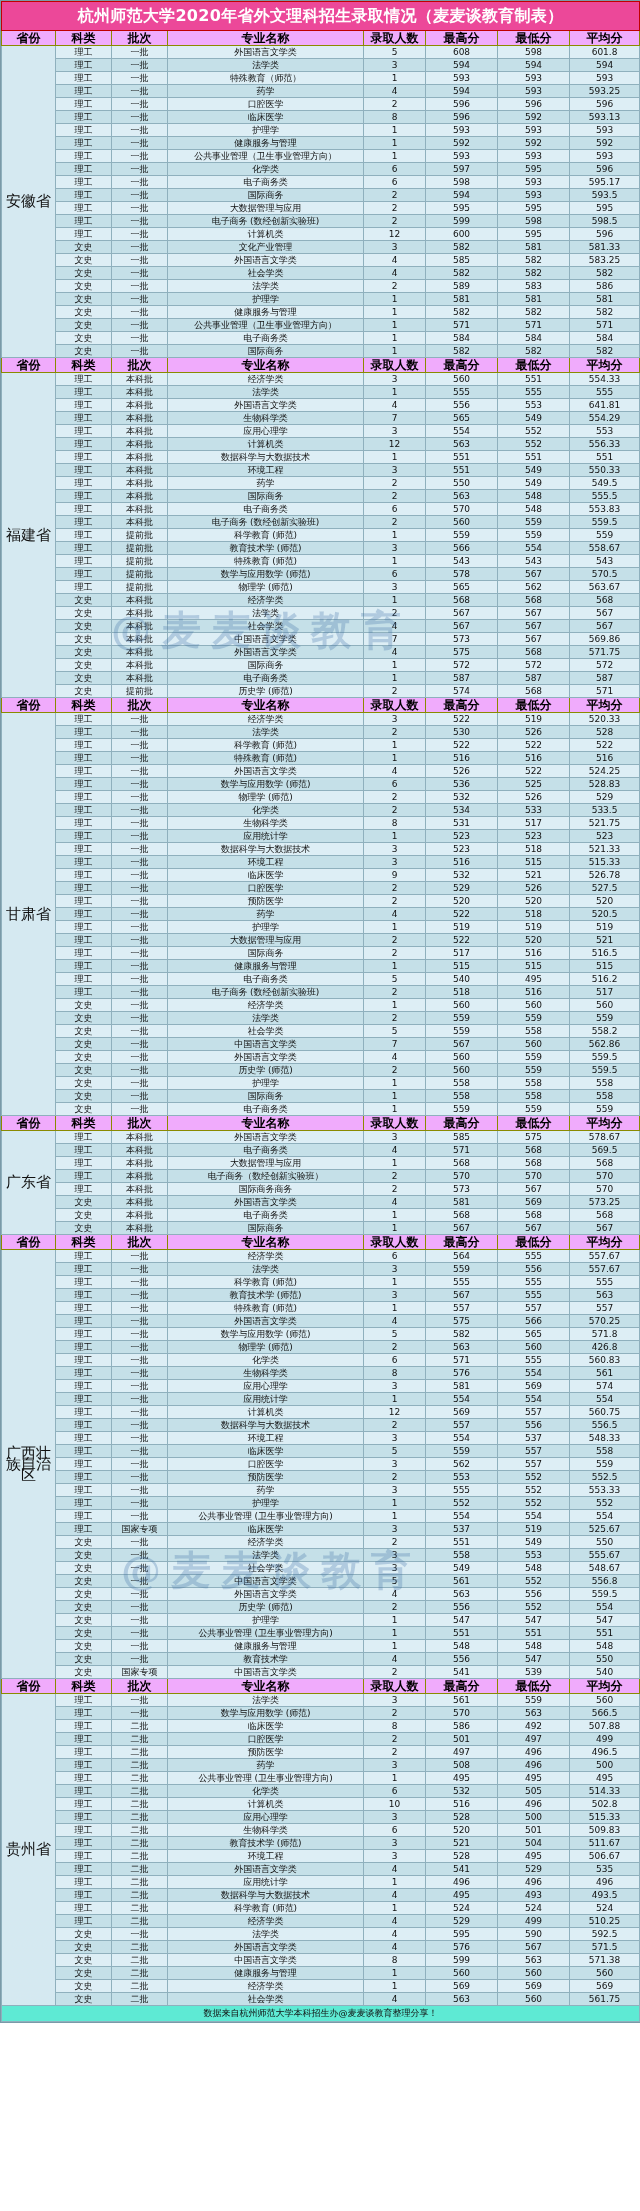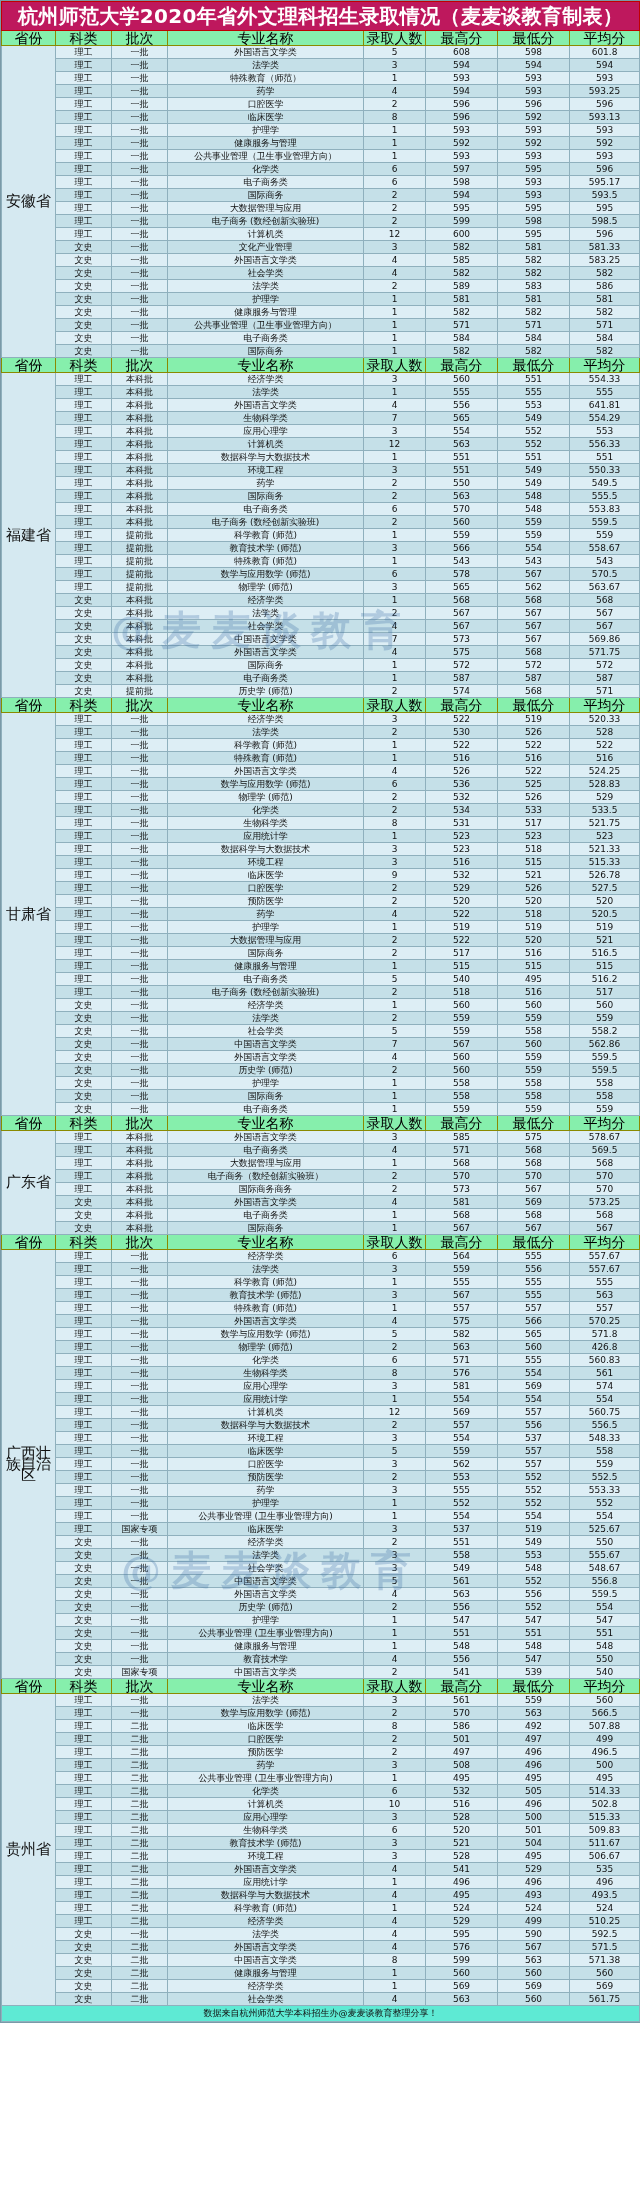--- a/index.html
+++ b/index.html
@@ -28,35 +28,35 @@
     vertical-align:middle;
     font-size:9px;
     line-height:11px;
     height:12px;
     color:#111111;
     overflow:hidden;
     white-space:nowrap;
   }
   
   .title-cell{
-    background:#be185d;
+    background:#ec4899;
     color:#ffffff;
-    font-size:20px;
+    font-size:16px;
     line-height:28px;
     height:28px;
     font-weight:bold;
     letter-spacing:0.3px;
     border:1px solid #c00000;
   }
   
   .hdr td{
-    background:#86efac;
+    background:#f0abfc;
     color:#000000;
-    font-weight:normal;
-    font-size:14px;
+    font-weight:bold;
+    font-size:12px;
     line-height:14px;
     height:14px;
     border:1px solid #8a8a00;
   }
   
   tr.odd td{ background:#ddeef5; }
   tr.even td{ background:#c5e0e8; }
   td.prov{
     background:#d5e9f1 !important;
     font-size:15px;

